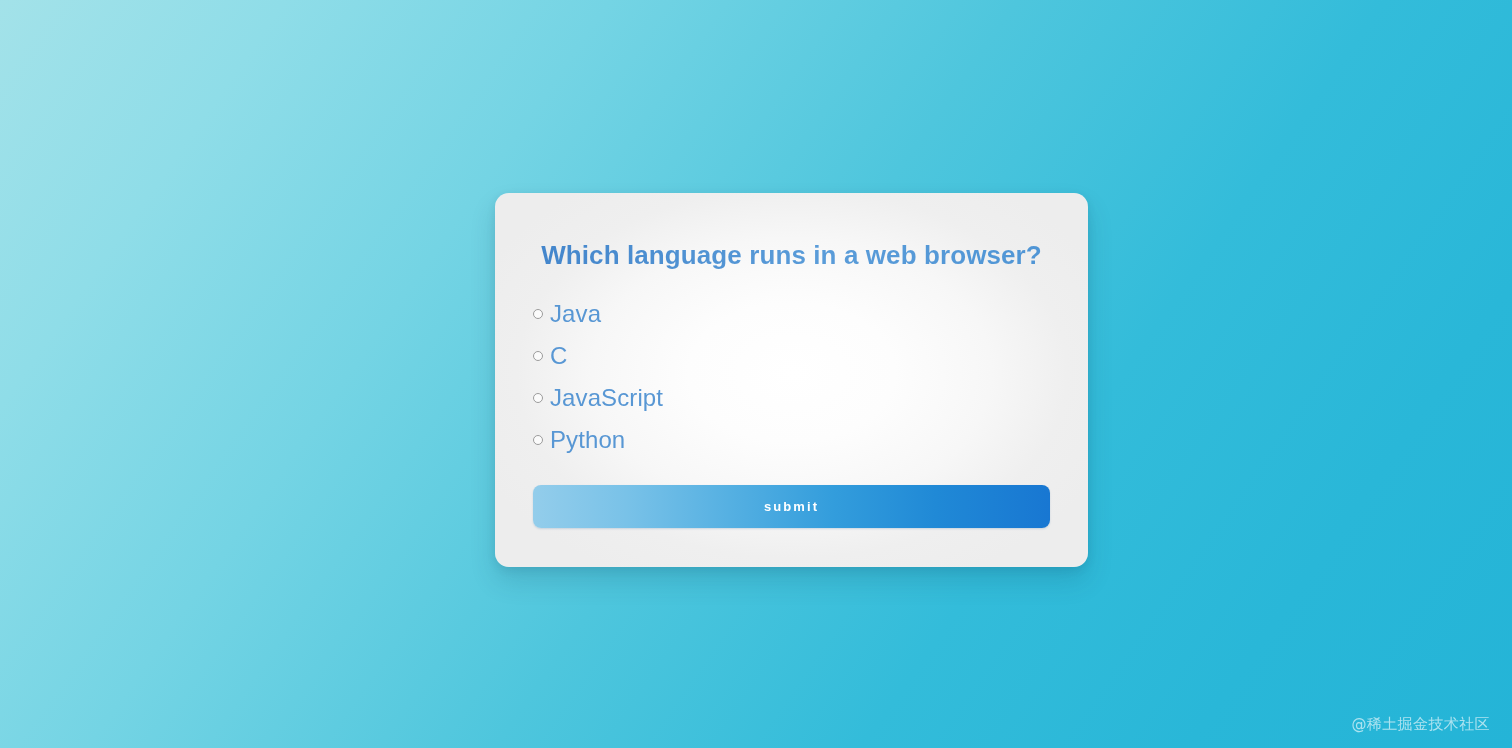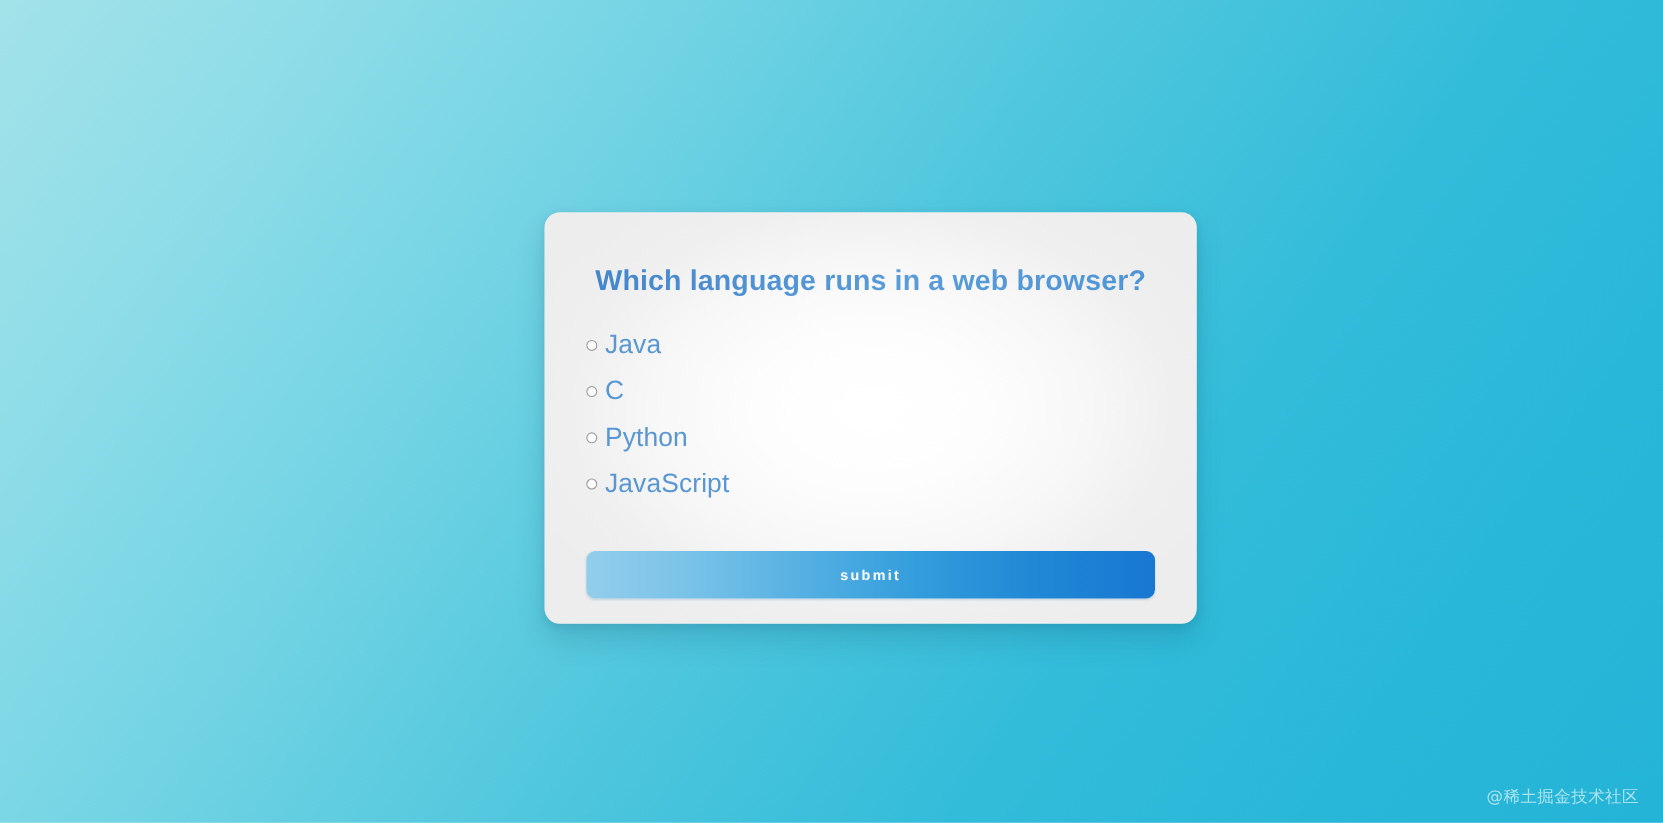--- a/index.html
+++ b/index.html
@@ -112,21 +112,21 @@
   .option-label {
     font-size: 24px;
     color: #5897d4;
     line-height: 1;
     letter-spacing: 0.1px;
     user-select: none;
   }
 
   
   .submit-wrap {
-    padding-bottom: 23px;
+    padding-bottom: 39px;
   }
 
   .submit-button {
     display: block;
     width: 100%;
     height: 43px;
     border: none;
     outline: none;
     border-radius: 8px;
     background: linear-gradient(90deg,
@@ -175,26 +175,26 @@
           <span class="option-label">Java</span>
         </li>
 
         <li class="option-row">
           <span class="radio-dot"></span>
           <span class="option-label">C</span>
         </li>
 
         <li class="option-row">
           <span class="radio-dot"></span>
+          <span class="option-label">JavaScript</span>
+        </li>
+
+        <li class="option-row">
+          <span class="radio-dot"></span>
           <span class="option-label">Python</span>
-        </li>
-
-        <li class="option-row">
-          <span class="radio-dot"></span>
-          <span class="option-label">JavaScript</span>
         </li>
 
       </ul>
 
       <div class="submit-wrap">
         <button class="submit-button" type="button">submit</button>
       </div>
 
     </div>
   </section>

